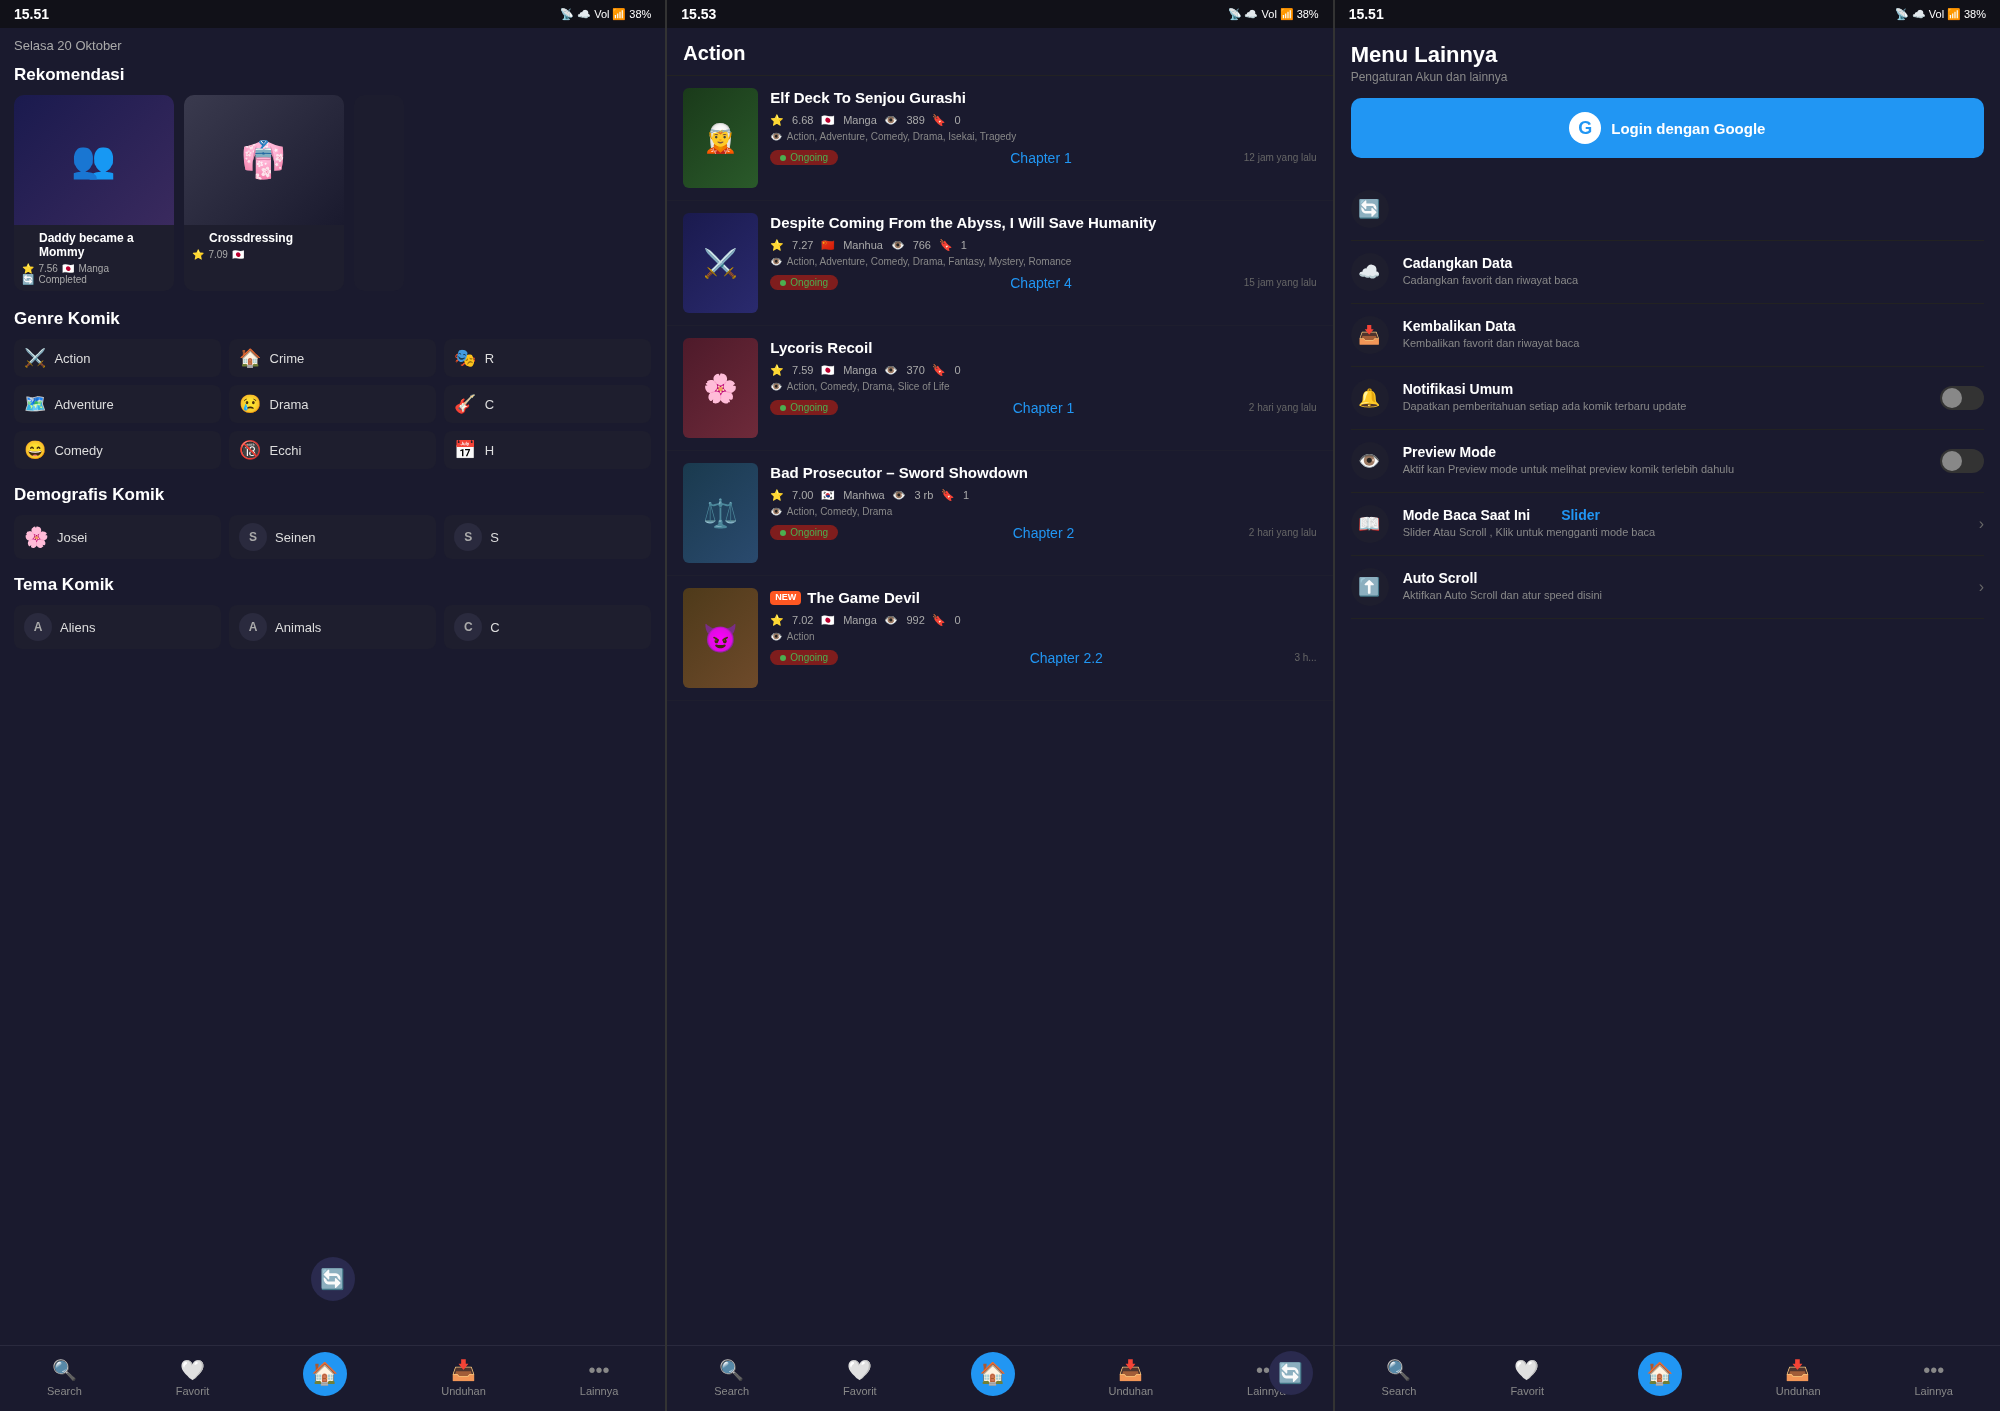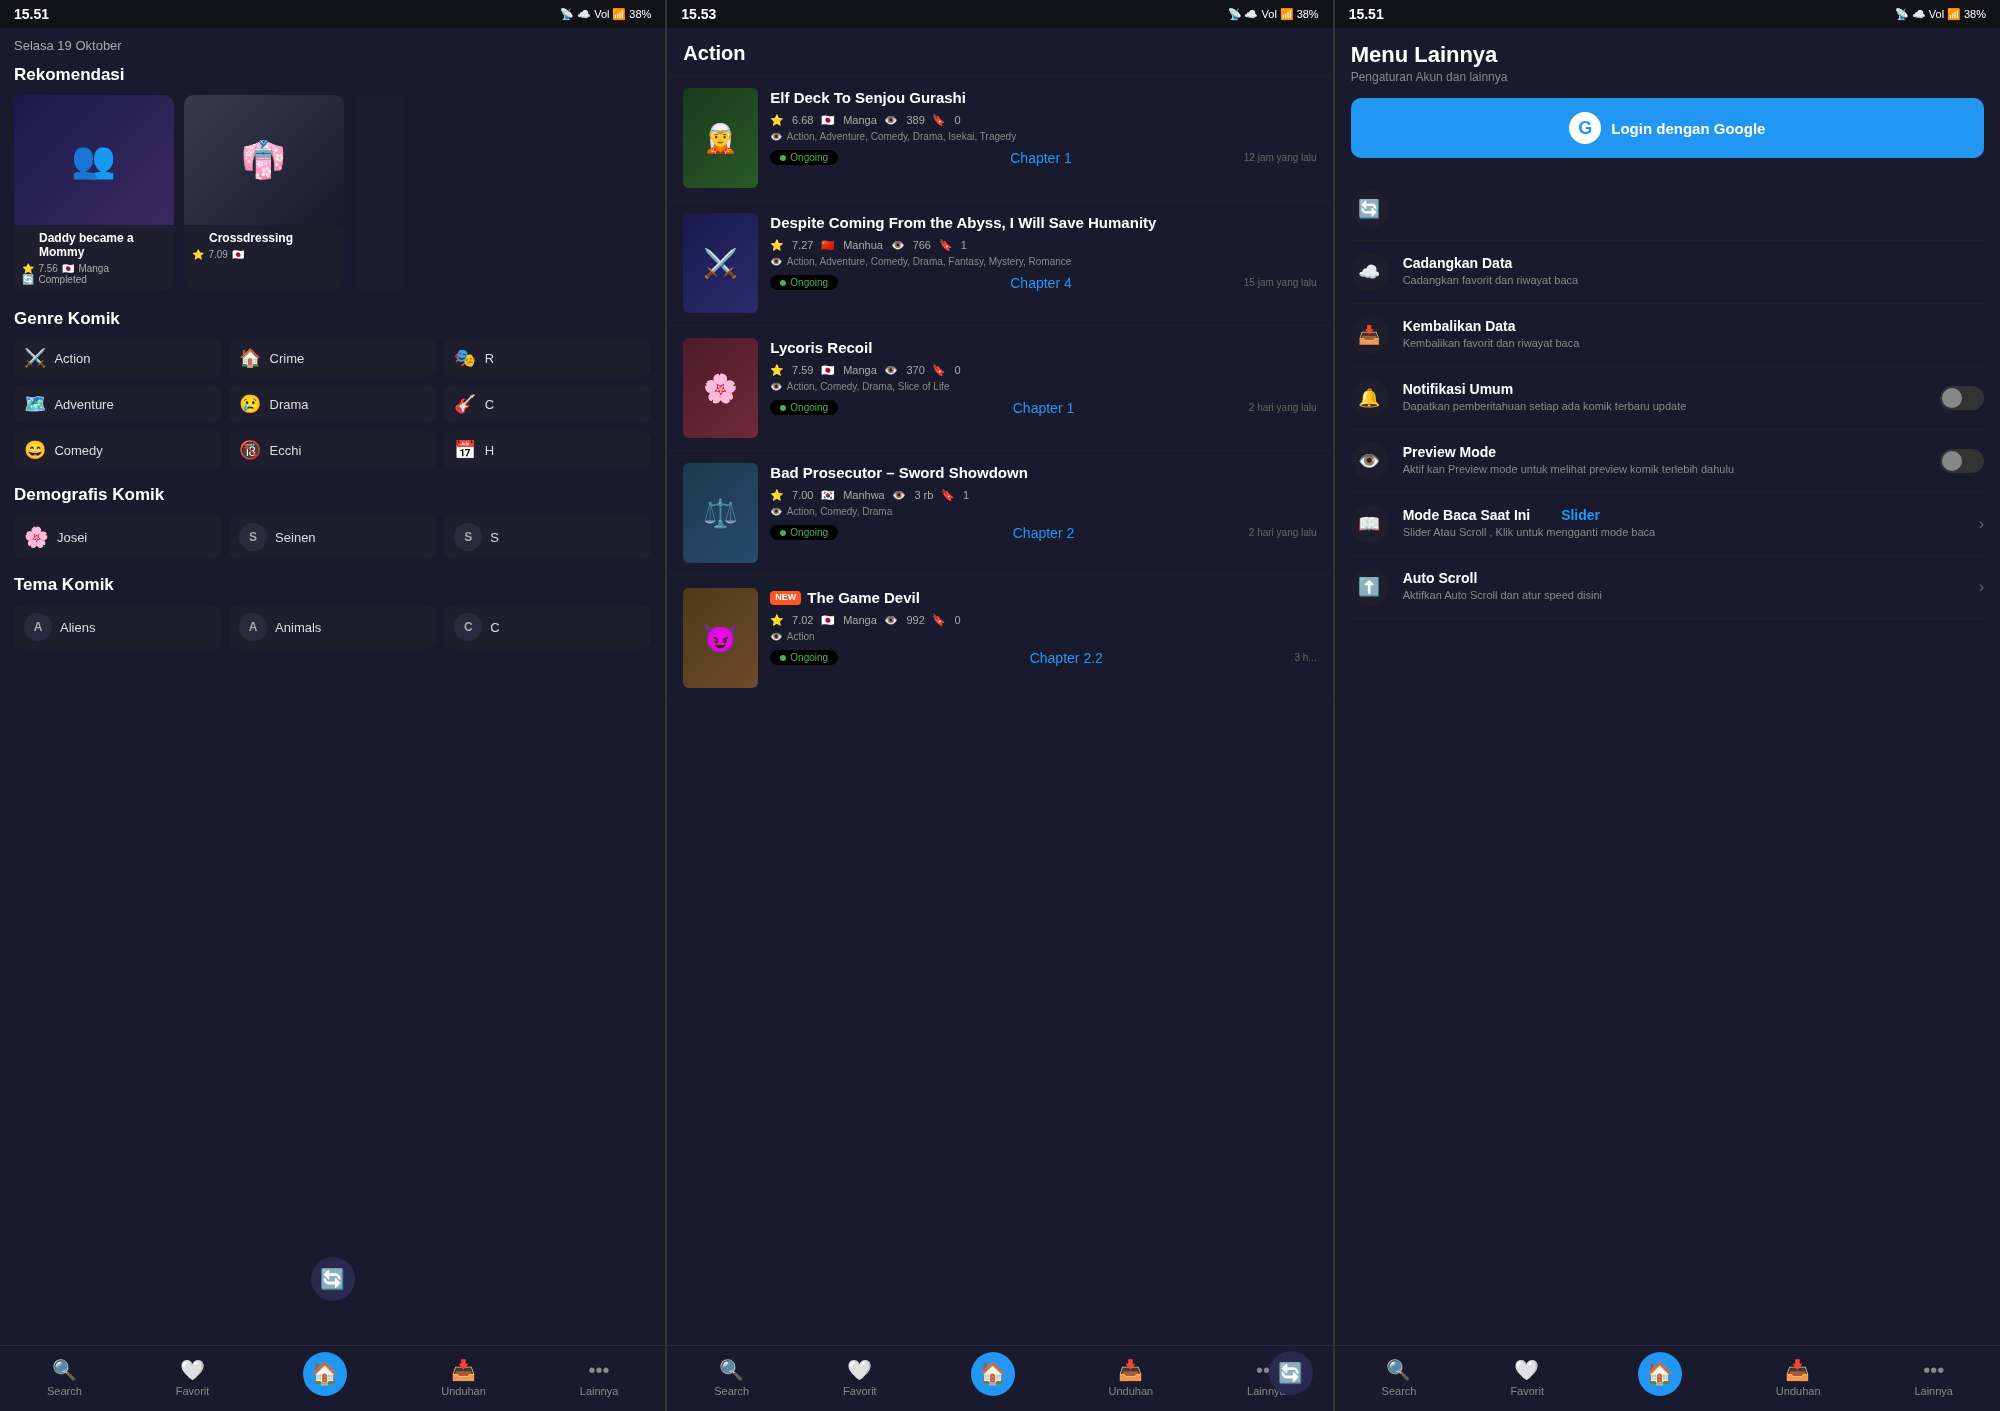--- a/index.html
+++ b/index.html
@@ -165,21 +165,21 @@
     .cover3 { background: linear-gradient(135deg, #4e1a2a, #6e2a3a); }
     .cover4 { background: linear-gradient(135deg, #1a3a4e, #2a4a6e); }
     .cover5 { background: linear-gradient(135deg, #4e3a1a, #6e4a2a); }
 
     .manga-info { flex: 1; }
     .manga-title { color: #fff; font-size: 15px; font-weight: 700; margin-bottom: 6px; line-height: 1.3; }
     .manga-stats { display: flex; align-items: center; gap: 8px; font-size: 11px; color: #aaa; margin-bottom: 4px; flex-wrap: wrap; }
     .manga-genres { font-size: 10px; color: #888; margin-bottom: 8px; display: flex; align-items: center; gap: 4px; }
     .manga-footer { display: flex; justify-content: space-between; align-items: center; }
     .badge-ongoing {
-      background: #000000;
+      background: #7f1d1d;
       color: #4CAF50;
       border-radius: 12px;
       padding: 2px 10px;
       font-size: 10px;
       display: flex; align-items: center; gap: 4px;
     }
     .badge-dot { width: 6px; height: 6px; border-radius: 50%; background: #4CAF50; }
     .badge-new {
       background: #FF5722;
       color: #fff;
@@ -266,21 +266,21 @@
   </style>
 </head>
 <body>
 
 <div class="screen-wrapper">
   <div class="status-bar">
     <span class="status-time">15.51</span>
     <span class="status-icons">📡 ☁️ Vol 📶 38%</span>
   </div>
   <div class="screen1-content">
-    <div class="screen1-date">Selasa 19 Oktober</div>
+    <div class="screen1-date">Selasa 20 Oktober</div>
 
     <div class="section-title">Rekomendasi</div>
     <div class="rekom-row">
       <div class="rekom-card">
         <div class="rekom-thumb manga1">
           <span style="font-size:36px;">👥</span>
         </div>
         <div class="rekom-info">
           <div class="rekom-title">Daddy became a Mommy</div>
           <div class="rekom-meta">

